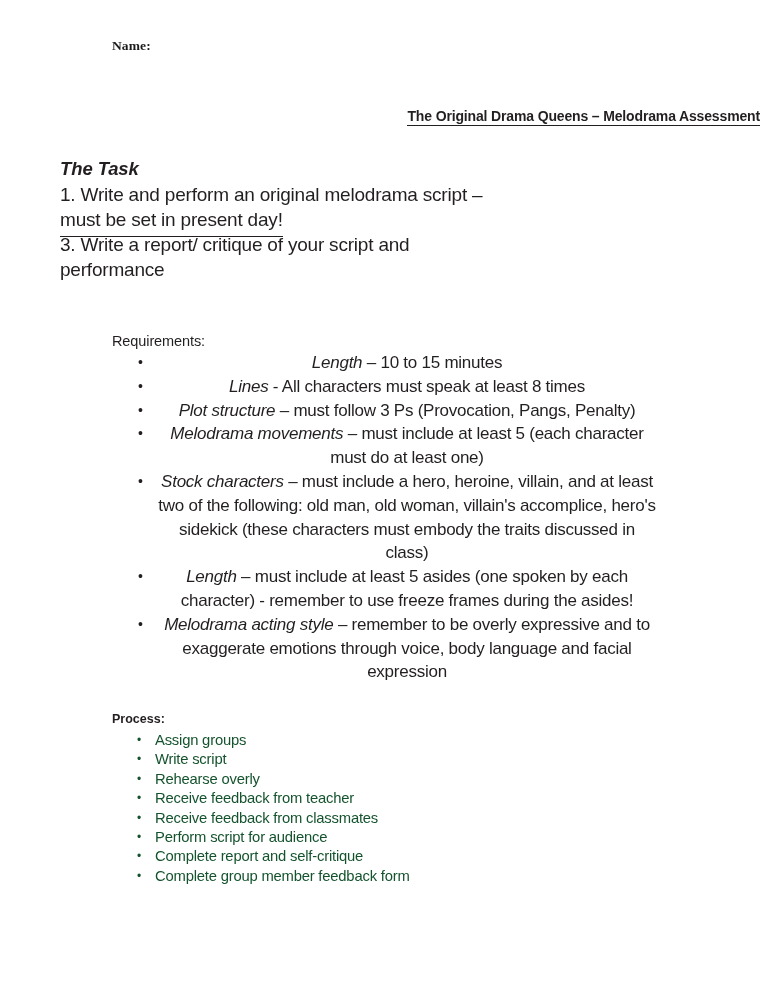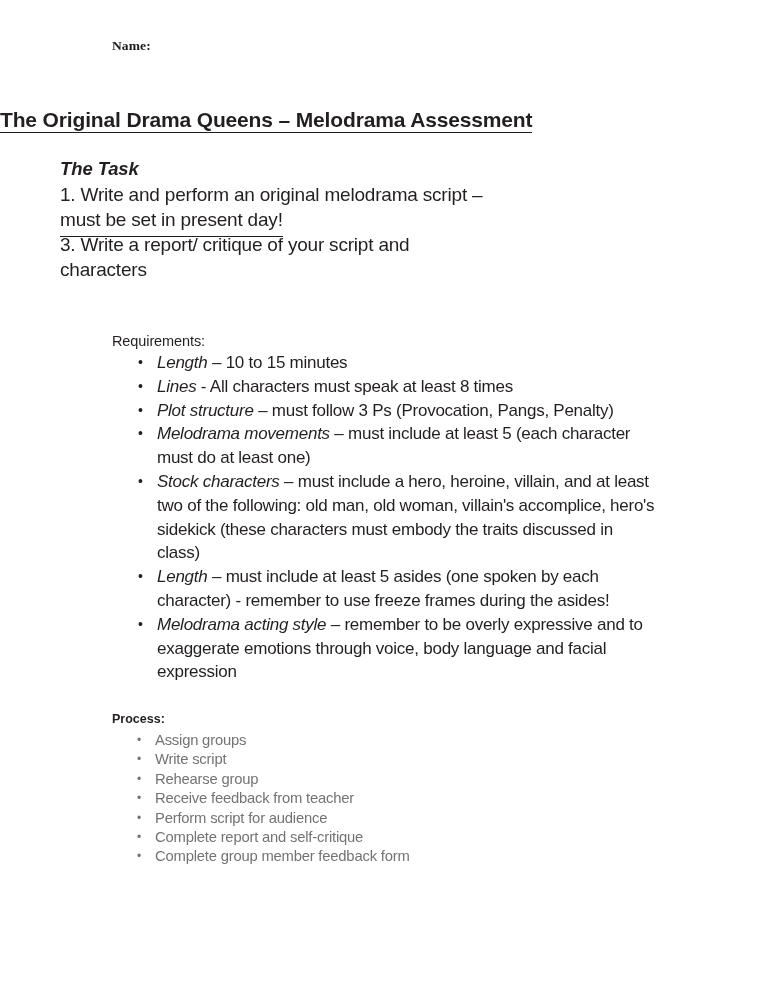--- a/index.html
+++ b/index.html
@@ -36,22 +36,22 @@
     color: #1a1a1a;
     white-space: nowrap;
   }
 
   
   .doc-title {
     position: absolute;
     left: 0;
     top: 108px;
     width: 760px;
-    text-align: left;
-    font-size: 21px;
+    text-align: right;
+    font-size: 14px;
     font-weight: bold;
     letter-spacing: -0.15px;
     color: #231f20;
     white-space: nowrap;
   }
   .doc-title .u {
     border-bottom: 1.5px solid #231f20;
     padding-bottom: 1px;
   }
 
@@ -92,20 +92,21 @@
     letter-spacing: -0.1px;
   }
   .req-list {
     position: absolute;
     left: 112px;
     top: 351px;
     width: 545px;
     margin: 0;
     padding: 0;
     list-style: none;
+    text-align: center;
   }
   .req-list li {
     position: relative;
     padding-left: 45px;
     font-size: 17px;
     line-height: 23.8px;
     letter-spacing: -0.25px;
     color: #231f20;
   }
   .req-list li::before {
@@ -137,21 +138,21 @@
     margin: 0;
     padding: 0;
     list-style: none;
   }
   .proc-list li {
     position: relative;
     padding-left: 43px;
     font-size: 14.8px;
     line-height: 19.4px;
     letter-spacing: -0.2px;
-    color: #737373;
+    color: #14532d;
   }
   .proc-list li::before {
     content: "\2022";
     position: absolute;
     left: 25px;
     top: 0;
     font-size: 12px;
     line-height: 19.4px;
   }
 </style>
@@ -165,39 +166,40 @@
   <div class="doc-title">
     <span class="u">The Original Drama Queens – Melodrama Assessment</span>
   </div>
 
   <div class="task-block">
     <div class="task-heading">The Task</div>
     <div class="task-lines">
         <div class="task-line"><span>1. Write and perform an original melodrama script –</span></div>
         <div class="task-line"><span class="u">must be set in present day!</span></div>
         <div class="task-line"><span>3. Write a report/ critique of your script and</span></div>
-        <div class="task-line"><span>characters</span></div>
+        <div class="task-line"><span>performance</span></div>
       </div>
   </div>
 
   <div class="req-heading">Requirements:</div>
   <ul class="req-list">
       <li><em>Length</em><span> – 10 to 15 minutes</span></li>
       <li><em>Lines</em><span> - All characters must speak at least 8 times</span></li>
       <li><em>Plot structure</em><span> – must follow 3 Ps (Provocation, Pangs, Penalty)</span></li>
       <li><em>Melodrama movements</em><span> – must include at least 5 (each character must do at least one)</span></li>
       <li><em>Stock characters</em><span> – must include a hero, heroine, villain, and at least two of the following: old man, old woman, villain's accomplice, hero's sidekick (these characters must embody the traits discussed in class)</span></li>
       <li><em>Length</em><span> – must include at least 5 asides (one spoken by each character) - remember to use freeze frames during the asides!</span></li>
       <li><em>Melodrama acting style</em><span> – remember to be overly expressive and to exaggerate emotions through voice, body language and facial expression</span></li>
     </ul>
 
   <div class="proc-heading">Process:</div>
   <ul class="proc-list">
       <li>Assign groups</li>
       <li>Write script</li>
-      <li>Rehearse group</li>
+      <li>Rehearse overly</li>
       <li>Receive feedback from teacher</li>
+      <li>Receive feedback from classmates</li>
       <li>Perform script for audience</li>
       <li>Complete report and self-critique</li>
       <li>Complete group member feedback form</li>
     </ul>
 
 </div>
 
 </body></html>

